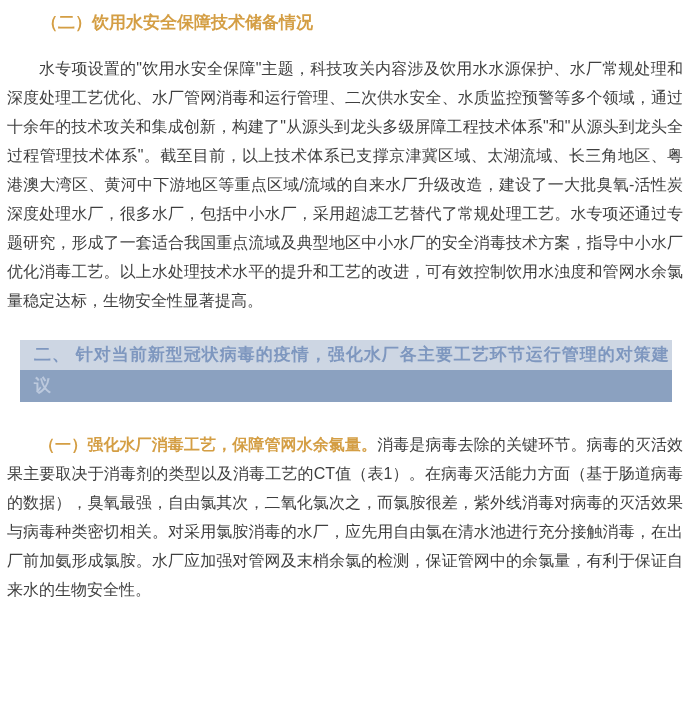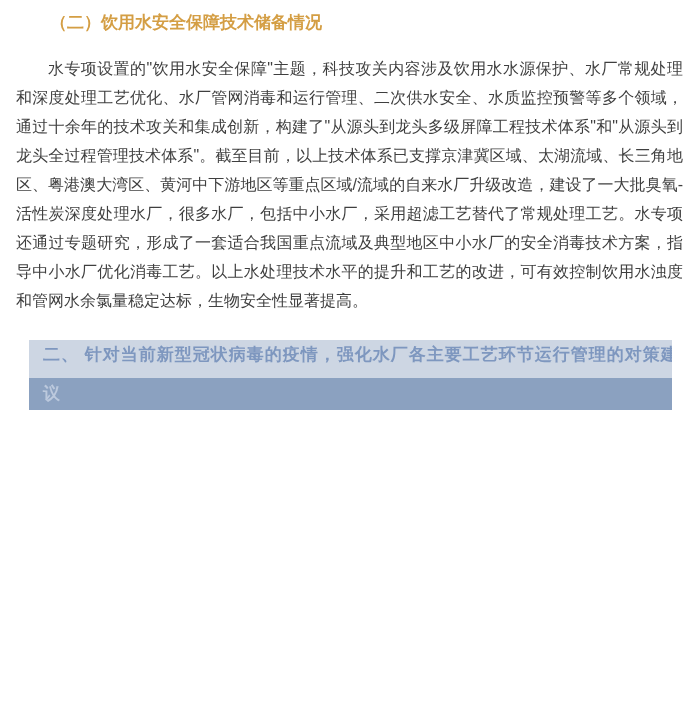--- a/index.html
+++ b/index.html
@@ -7,21 +7,21 @@
     padding: 0;
     background: #ffffff;
   }
   body {
     width: 695px;
     height: 724px;
     overflow: hidden;
     font-family: "Liberation Sans", "DejaVu Sans", sans-serif;
   }
   .doc {
-    padding: 8px 12px 0 16px;
+    padding: 8px 12px 0 7px;
     color: #3f3f3f;
     font-size: 16px;
     line-height: 29px;
   }
   .sec-heading {
     color: #d49e44;
     font-size: 17px;
     font-weight: bold;
     line-height: 26px;
     margin: 2px 0 0 0;
@@ -42,21 +42,21 @@
   }
   .banner {
     margin: 25px 11px 0 13px;
     font-size: 17px;
     font-weight: bold;
     letter-spacing: 1px;
   }
   .banner-line1 {
     background: #cdd6e3;
     color: #7e97bf;
-    height: 38px;
+    height: 30px;
     line-height: 30px;
     padding: 0 0 0 14px;
     white-space: nowrap;
     overflow: hidden;
   }
   .banner-line2 {
     background: #8ba1c0;
     color: #bcc9dd;
     height: 32px;
     line-height: 32px;
@@ -73,14 +73,15 @@
   <h2 class="sec-heading">（二）饮用水安全保障技术储备情况</h2>
 
   <p class="para para-1">水专项设置的"饮用水安全保障"主题，科技攻关内容涉及饮用水水源保护、水厂常规处理和深度处理工艺优化、水厂管网消毒和运行管理、二次供水安全、水质监控预警等多个领域，通过十余年的技术攻关和集成创新，构建了"从源头到龙头多级屏障工程技术体系"和"从源头到龙头全过程管理技术体系"。截至目前，以上技术体系已支撑京津冀区域、太湖流域、长三角地区、粤港澳大湾区、黄河中下游地区等重点区域/流域的自来水厂升级改造，建设了一大批臭氧-活性炭深度处理水厂，很多水厂，包括中小水厂，采用超滤工艺替代了常规处理工艺。水专项还通过专题研究，形成了一套适合我国重点流域及典型地区中小水厂的安全消毒技术方案，指导中小水厂优化消毒工艺。以上水处理技术水平的提升和工艺的改进，可有效控制饮用水浊度和管网水余氯量稳定达标，生物安全性显著提高。</p>
 
   <div class="banner">
     <div class="banner-line1">二、 针对当前新型冠状病毒的疫情，强化水厂各主要工艺环节运行管理的对策建</div>
     <div class="banner-line2">议</div>
   </div>
 
 
+  <p class="para para-3"><span class="inline-heading">（一）强化水厂消毒工艺，保障管网水余氯量。</span><span>消毒是病毒去除的关键环节。病毒的灭活效果主要取决于消毒剂的类型以及消毒工艺的CT值（表1）。在病毒灭活能力方面（基于肠道病毒的数据），臭氧最强，自由氯其次，二氧化氯次之，而氯胺很差，紫外线消毒对病毒的灭活效果与病毒种类密切相关。对采用氯胺消毒的水厂，应先用自由氯在清水池进行充分接触消毒，在出厂前加氨形成氯胺。水厂应加强对管网及末梢余氯的检测，保证管网中的余氯量，有利于保证自来水的生物安全性。</span></p>
 
 </div>
 
 </body></html>

